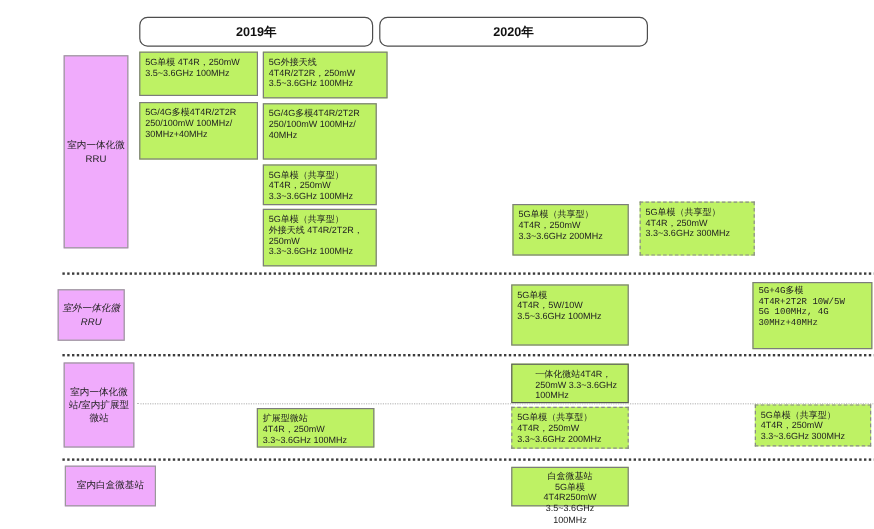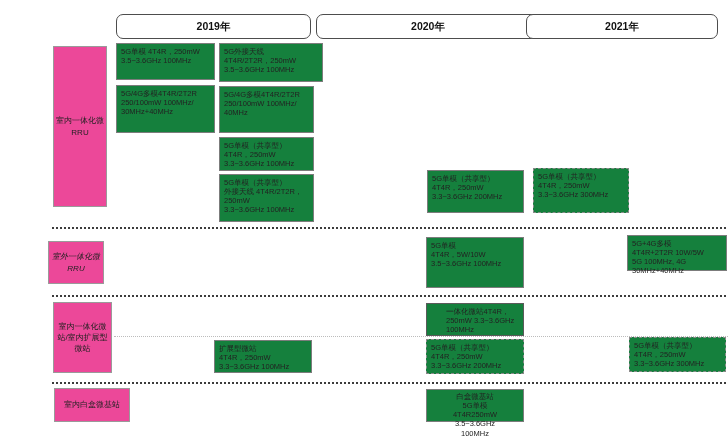--- a/index.html
+++ b/index.html
@@ -7,42 +7,41 @@
   .canvas{
     position:relative;width:728px;height:441px;background:#ffffff;
     font-family:"Liberation Sans","DejaVu Sans",sans-serif;color:#1f1f1f;overflow:hidden;
   }
   .year-header{
     position:absolute;height:25px;border:1.5px solid #4d4d4d;border-radius:7px;background:#fff;
     display:flex;align-items:center;justify-content:center;
     font-size:10.5px;font-weight:bold;color:#111;
   }
   .row-label{
-    position:absolute;border:1px solid #9a9a9a;background:#ec4899;
+    position:absolute;border:1px solid #9a9a9a;background:#f0abfc;
     display:flex;align-items:center;justify-content:center;text-align:center;
     font-size:8px;line-height:1.4;padding:2px;color:#222;
   }
   .pbox{
-    position:absolute;border:1px solid #7c7c7c;background:#15803d;
+    position:absolute;border:1px solid #7c7c7c;background:#bef264;
     font-size:7.5px;line-height:1.22;padding:3px 4px;white-space:pre-line;color:#222;
   }
   .pbox.dashed{border:1px dashed #8a8a8a;}
   .pbox.bold-border{border-width:1.5px;border-color:#5a5a5a;}
   .pbox.centered{text-align:center;}
   .sep{position:absolute;left:8px;right:8px;height:0;border-top:2px dotted #3c3c3c;}
   .subsep{position:absolute;height:0;border-top:1.5px dotted #bcbcbc;}
 </style>
 </head>
 <body>
 
 <div class="canvas">
 
   <div class="year-header" style="left:72px;top:14px;width:195px;">2019年</div>
   <div class="year-header" style="left:272px;top:14px;width:224px;">2020年</div>
-  <div class="year-header" style="left:482px;top:14px;width:192px;">2021年</div>
 
   <div class="row-label" style="left:9px;top:46px;width:54px;height:161px;">室内一体化微RRU</div>
 
   <div class="pbox" style="left:72px;top:43px;width:99px;height:37px;">5G单模 4T4R，250mW
 3.5~3.6GHz 100MHz</div>
   <div class="pbox" style="left:175px;top:43px;width:104px;height:39px;">5G外接天线
 4T4R/2T2R，250mW
 3.5~3.6GHz 100MHz</div>
   <div class="pbox" style="left:72px;top:85px;width:99px;height:48px;">5G/4G多模4T4R/2T2R
 250/100mW 100MHz/
@@ -63,21 +62,21 @@
   <div class="pbox dashed" style="left:489px;top:168px;width:96px;height:45px;">5G单模（共享型）
 4T4R，250mW
 3.3~3.6GHz 300MHz</div>
 
   <div class="sep" style="top:227px;"></div>
 
   <div class="row-label" style="left:4px;top:241px;width:56px;height:43px;font-style:italic;">室外一体化微RRU</div>
   <div class="pbox" style="left:382px;top:237px;width:98px;height:51px;">5G单模
 4T4R，5W/10W
 3.5~3.6GHz 100MHz</div>
-  <div class="pbox" style="left:583px;top:235px;width:100px;height:36px;">5G+4G多模
+  <div class="pbox" style="left:583px;top:235px;width:100px;height:56px;font-family:Liberation Mono, monospace;">5G+4G多模
 4T4R+2T2R 10W/5W
 5G 100MHz, 4G
 30MHz+40MHz</div>
 
   <div class="sep" style="top:295px;"></div>
 
   <div class="row-label" style="left:9px;top:302px;width:59px;height:71px;">室内一体化微站/室内扩展型微站</div>
   <div class="pbox bold-border" style="left:382px;top:303px;width:98px;height:33px;padding-left:19px;">一体化微站4T4R，
 250mW 3.3~3.6GHz
 100MHz</div>

